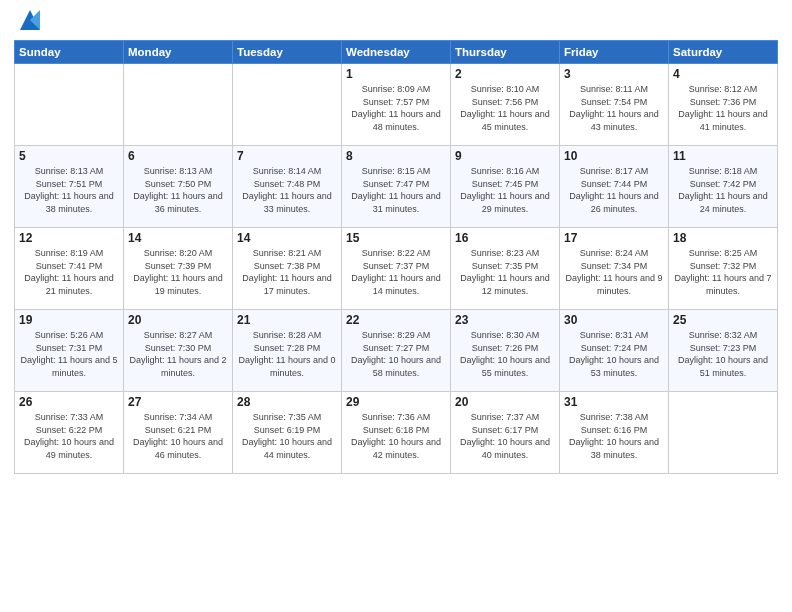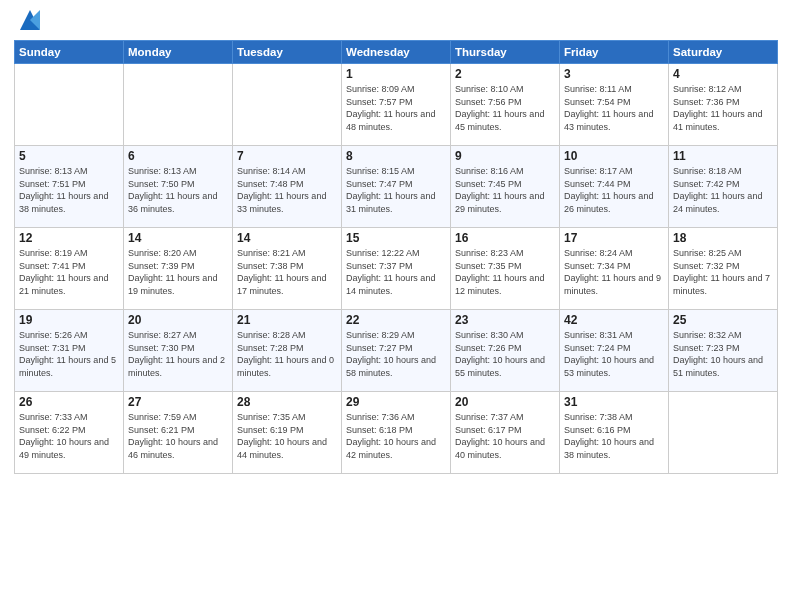--- a/index.html
+++ b/index.html
@@ -89,20 +89,21 @@
       font-size: 12px;
       font-weight: bold;
       color: #222;
       display: block;
       margin-bottom: 2px;
     }
     .day-info {
       font-size: 9px;
       color: #444;
       line-height: 1.4;
+      text-align: center;
     }
     .empty-cell {
       background: #f9f9f9;
     }
     tr:nth-child(even) td {
       background: #f5f8ff;
     }
     tr:nth-child(odd) td {
       background: #fff;
     }
@@ -231,21 +232,21 @@
 Daylight: 11 hours and 19 minutes.</div>
           </td>
           <td>
             <span class="day-number">14</span>
             <div class="day-info">Sunrise: 8:21 AM
 Sunset: 7:38 PM
 Daylight: 11 hours and 17 minutes.</div>
           </td>
           <td>
             <span class="day-number">15</span>
-            <div class="day-info">Sunrise: 12:22 AM
+            <div class="day-info">Sunrise: 8:22 AM
 Sunset: 7:37 PM
 Daylight: 11 hours and 14 minutes.</div>
           </td>
           <td>
             <span class="day-number">16</span>
             <div class="day-info">Sunrise: 8:23 AM
 Sunset: 7:35 PM
 Daylight: 11 hours and 12 minutes.</div>
           </td>
           <td>
@@ -286,42 +287,42 @@
 Sunset: 7:27 PM
 Daylight: 10 hours and 58 minutes.</div>
           </td>
           <td>
             <span class="day-number">23</span>
             <div class="day-info">Sunrise: 8:30 AM
 Sunset: 7:26 PM
 Daylight: 10 hours and 55 minutes.</div>
           </td>
           <td>
-            <span class="day-number">42</span>
+            <span class="day-number">30</span>
             <div class="day-info">Sunrise: 8:31 AM
 Sunset: 7:24 PM
 Daylight: 10 hours and 53 minutes.</div>
           </td>
           <td>
             <span class="day-number">25</span>
             <div class="day-info">Sunrise: 8:32 AM
 Sunset: 7:23 PM
 Daylight: 10 hours and 51 minutes.</div>
           </td>
         </tr>
         <tr>
           <td>
             <span class="day-number">26</span>
             <div class="day-info">Sunrise: 7:33 AM
 Sunset: 6:22 PM
 Daylight: 10 hours and 49 minutes.</div>
           </td>
           <td>
             <span class="day-number">27</span>
-            <div class="day-info">Sunrise: 7:59 AM
+            <div class="day-info">Sunrise: 7:34 AM
 Sunset: 6:21 PM
 Daylight: 10 hours and 46 minutes.</div>
           </td>
           <td>
             <span class="day-number">28</span>
             <div class="day-info">Sunrise: 7:35 AM
 Sunset: 6:19 PM
 Daylight: 10 hours and 44 minutes.</div>
           </td>
           <td>

